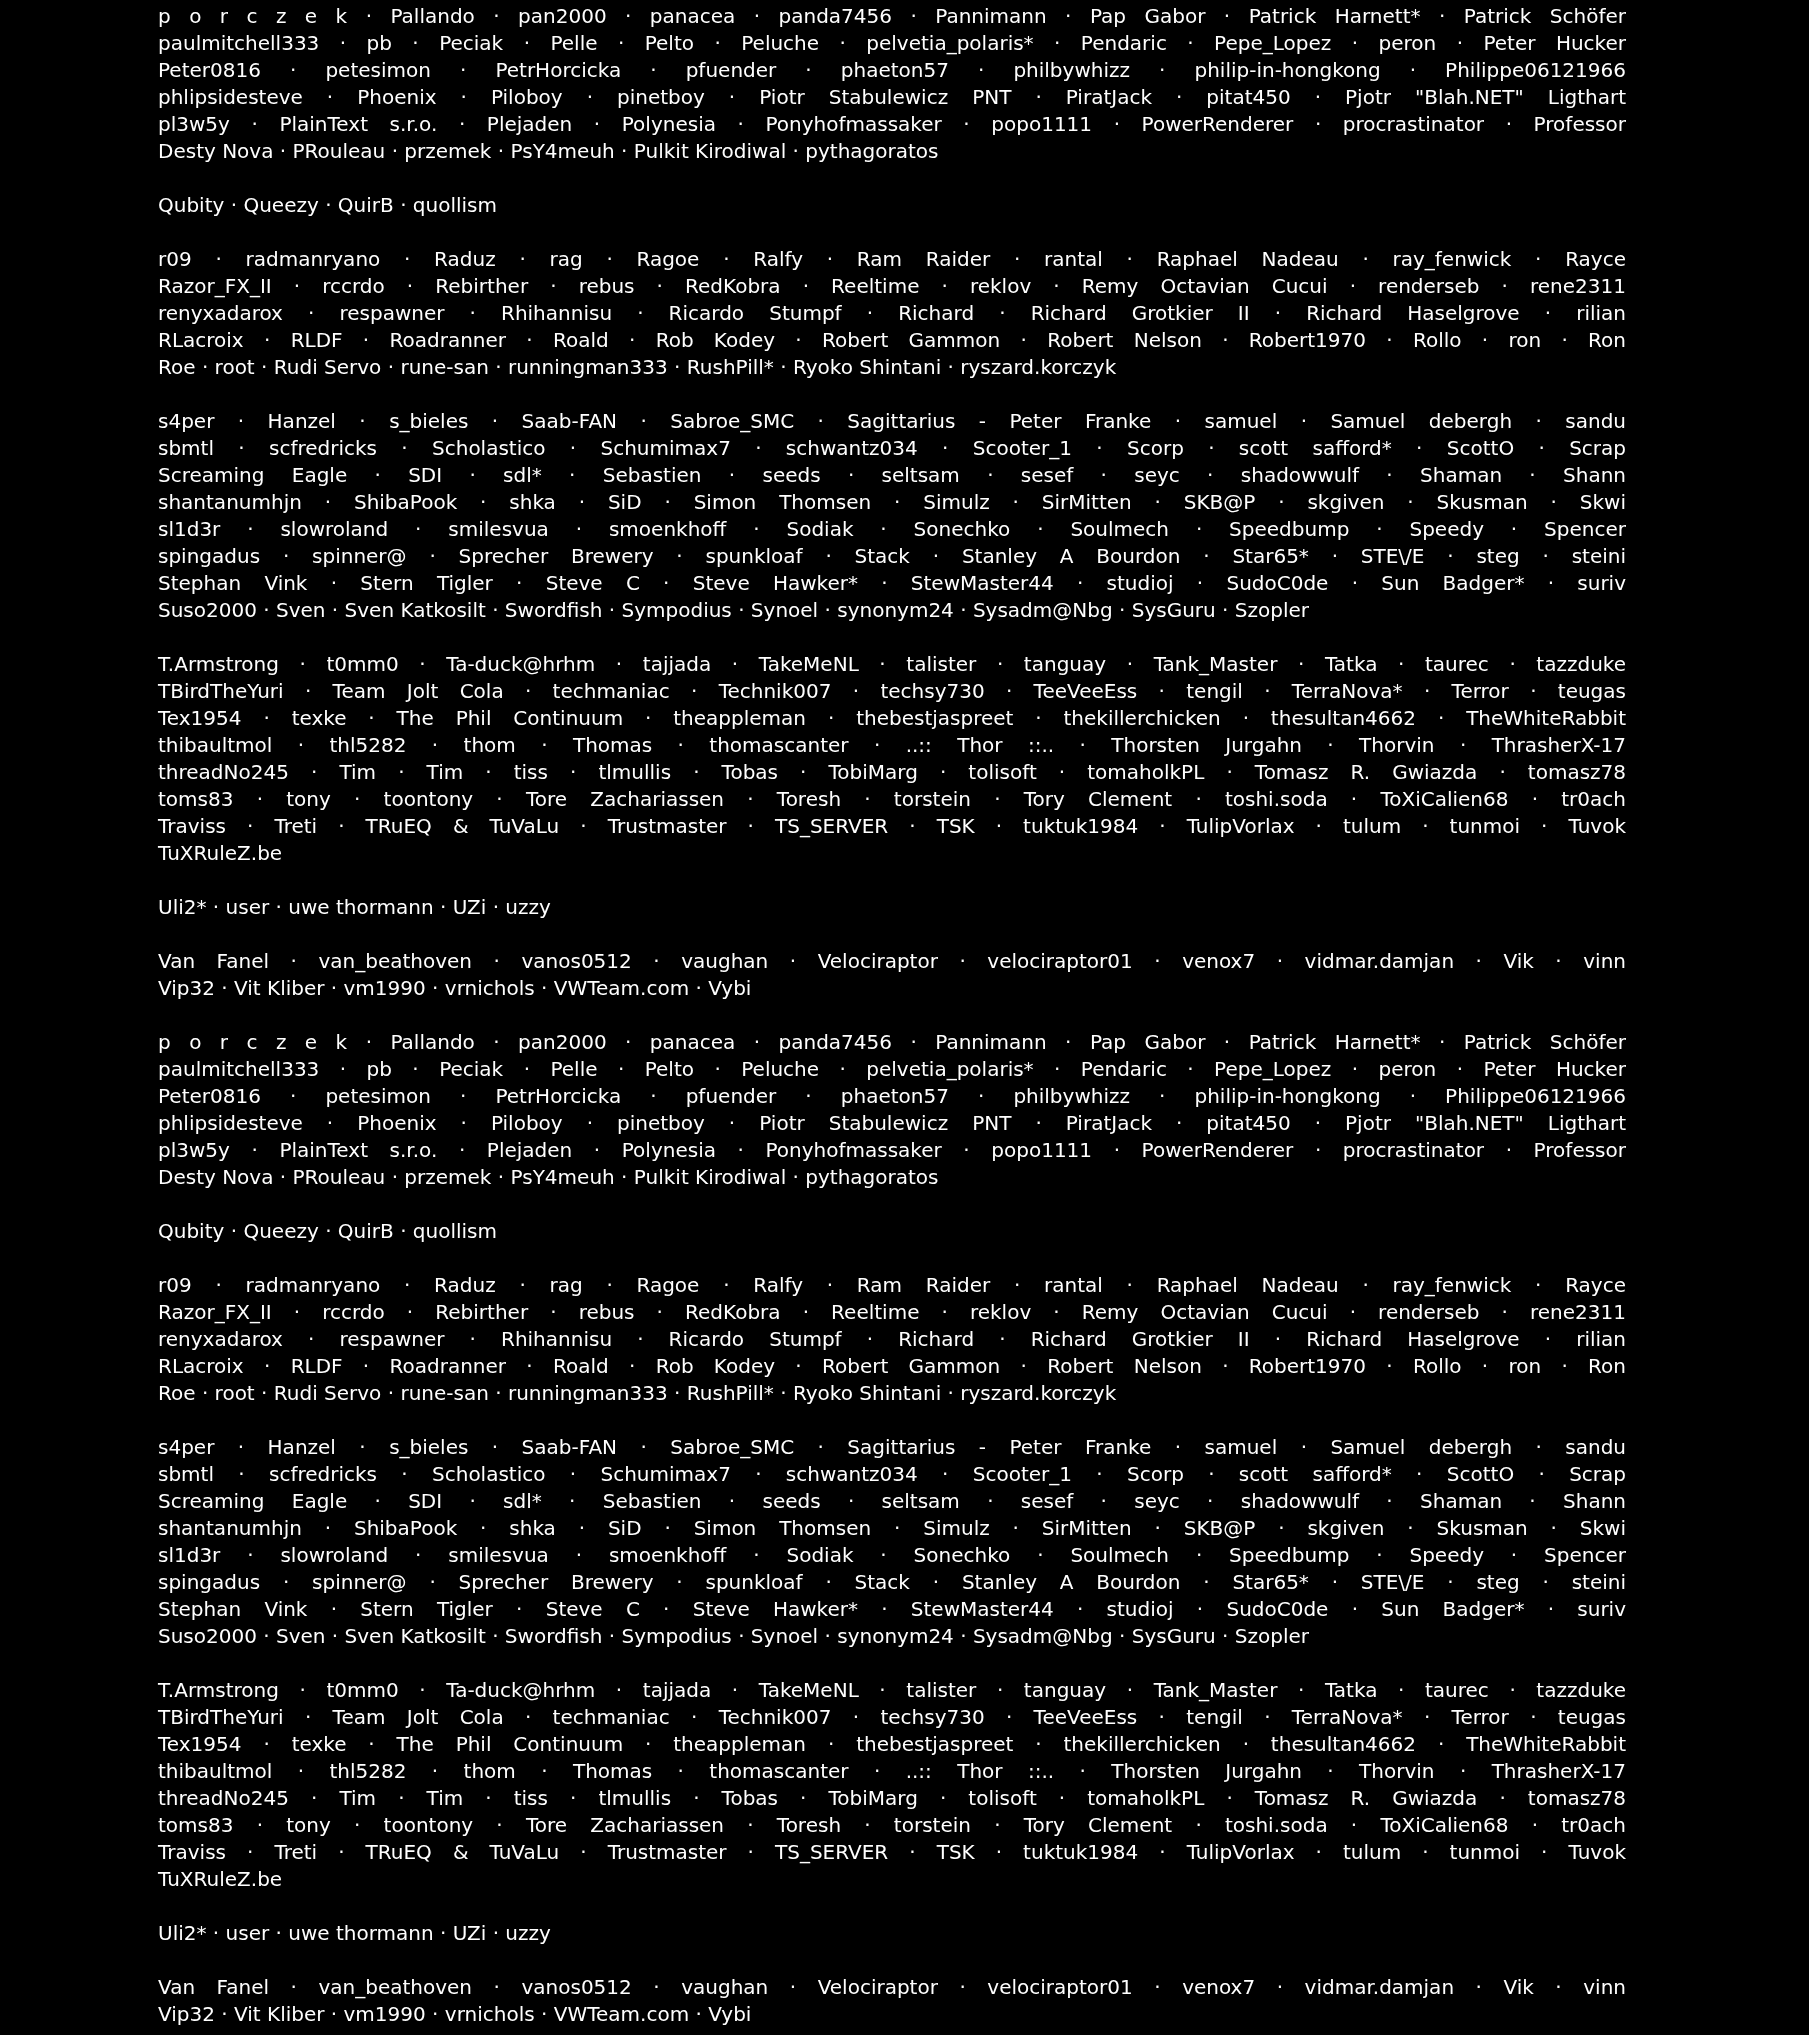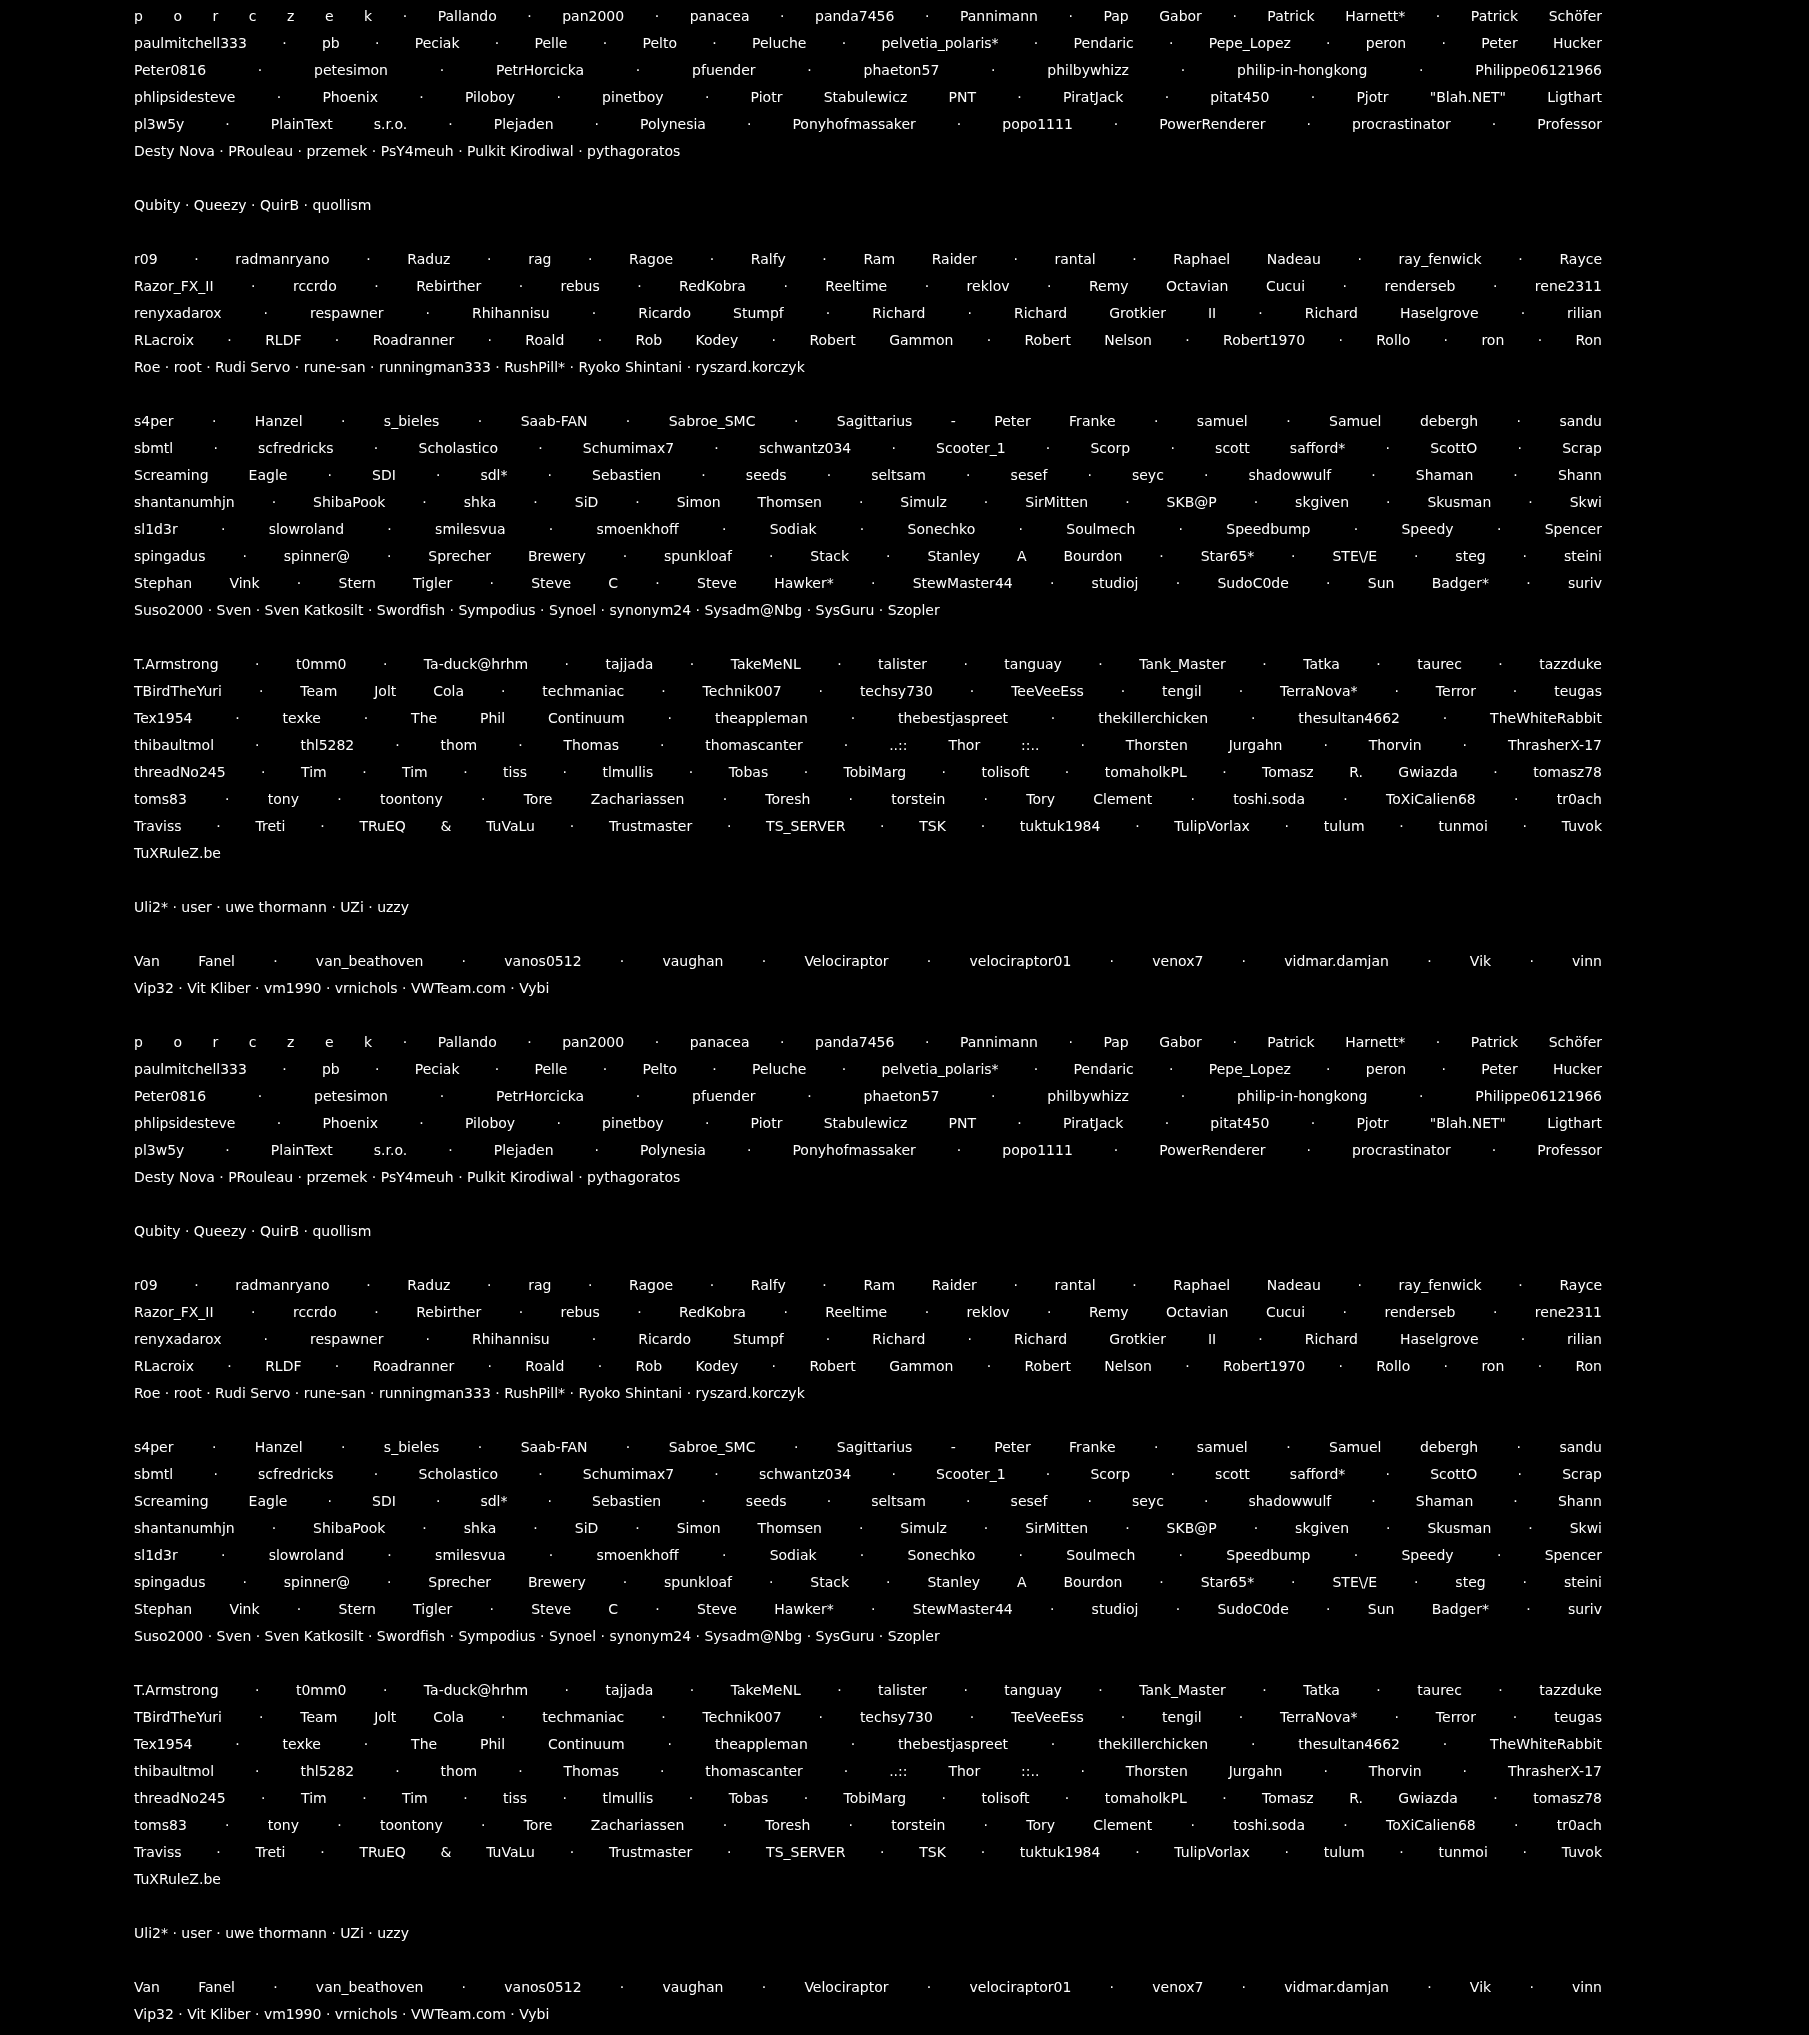--- a/index.html
+++ b/index.html
@@ -11,23 +11,24 @@
     width: 1809px;
     height: 2035px;
     overflow: hidden;
   }
   .credits-screen {
     box-sizing: border-box;
     width: 1744px;
     height: 2035px;
     padding: 2.7px 142px 0 134px;
     font-family: "DejaVu Sans", sans-serif;
-    font-size: 14px;
+    font-size: 20px;
     font-weight: 400;
     color: #ffffff;
+    margin-left: 24px;
   }
   .line {
     height: 27px;
     line-height: 27px;
   }
   .line.just {
     text-align: justify;
     text-align-last: justify;
   }
   .spacer {

